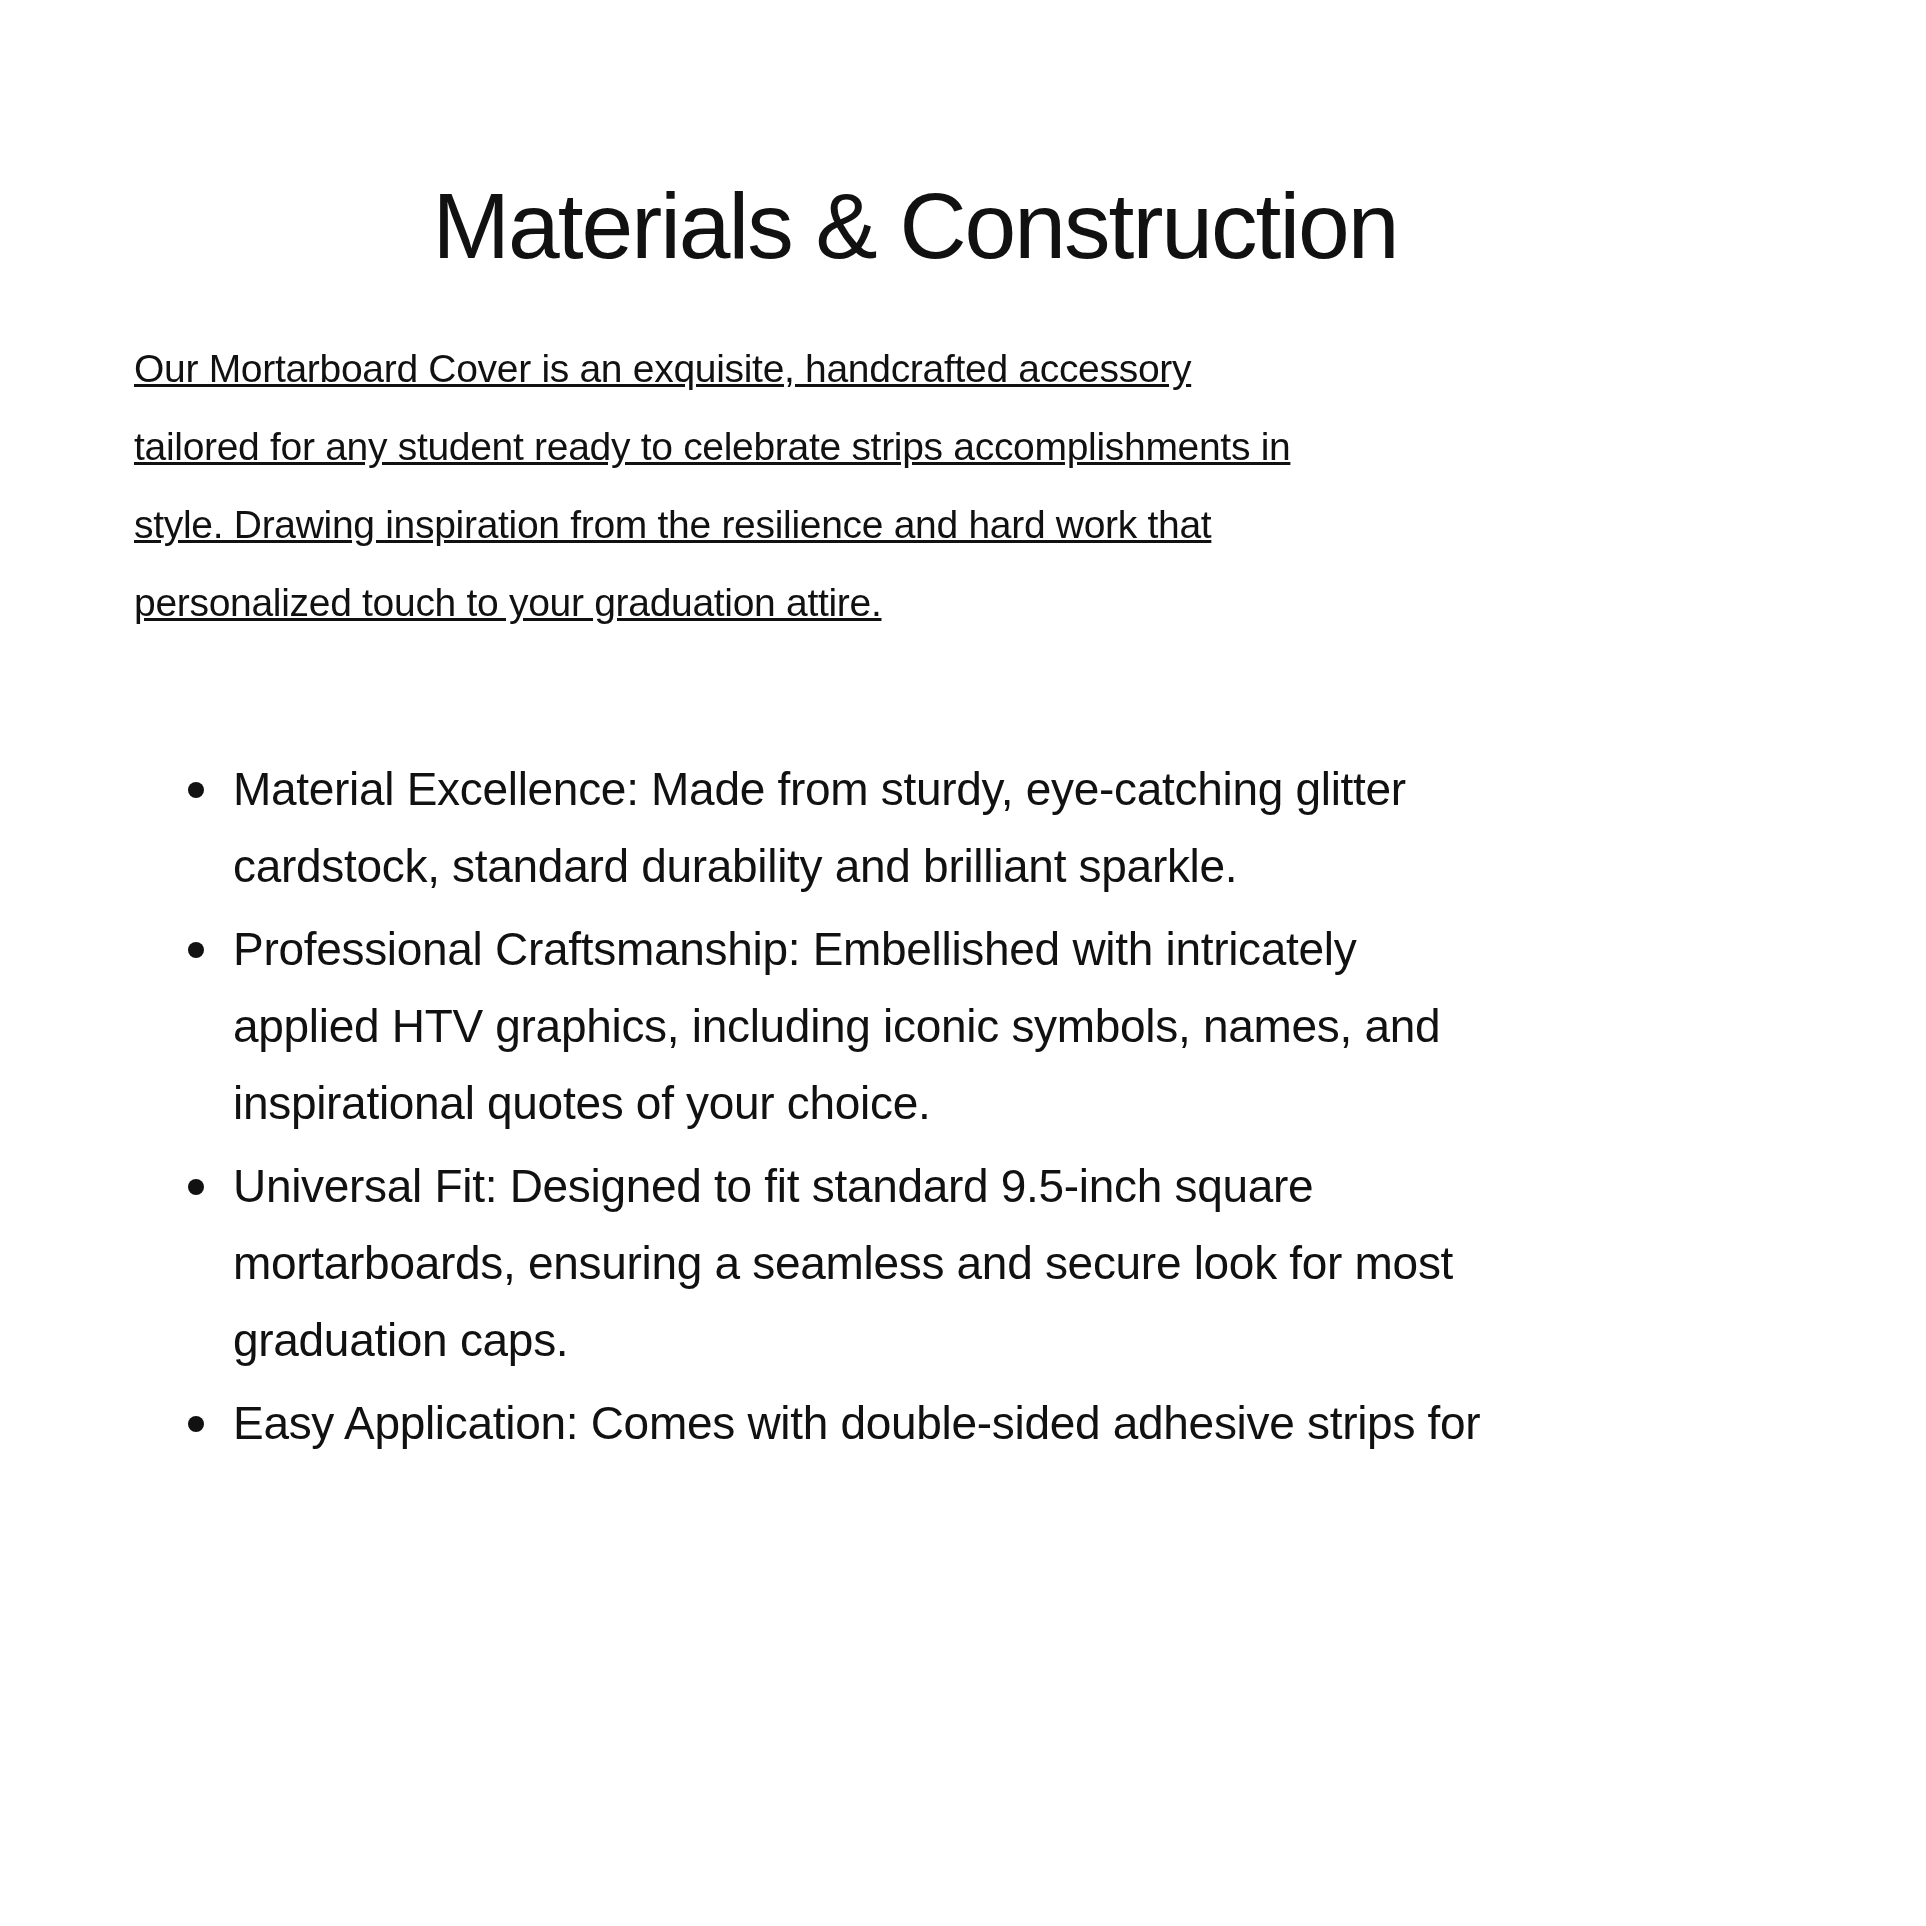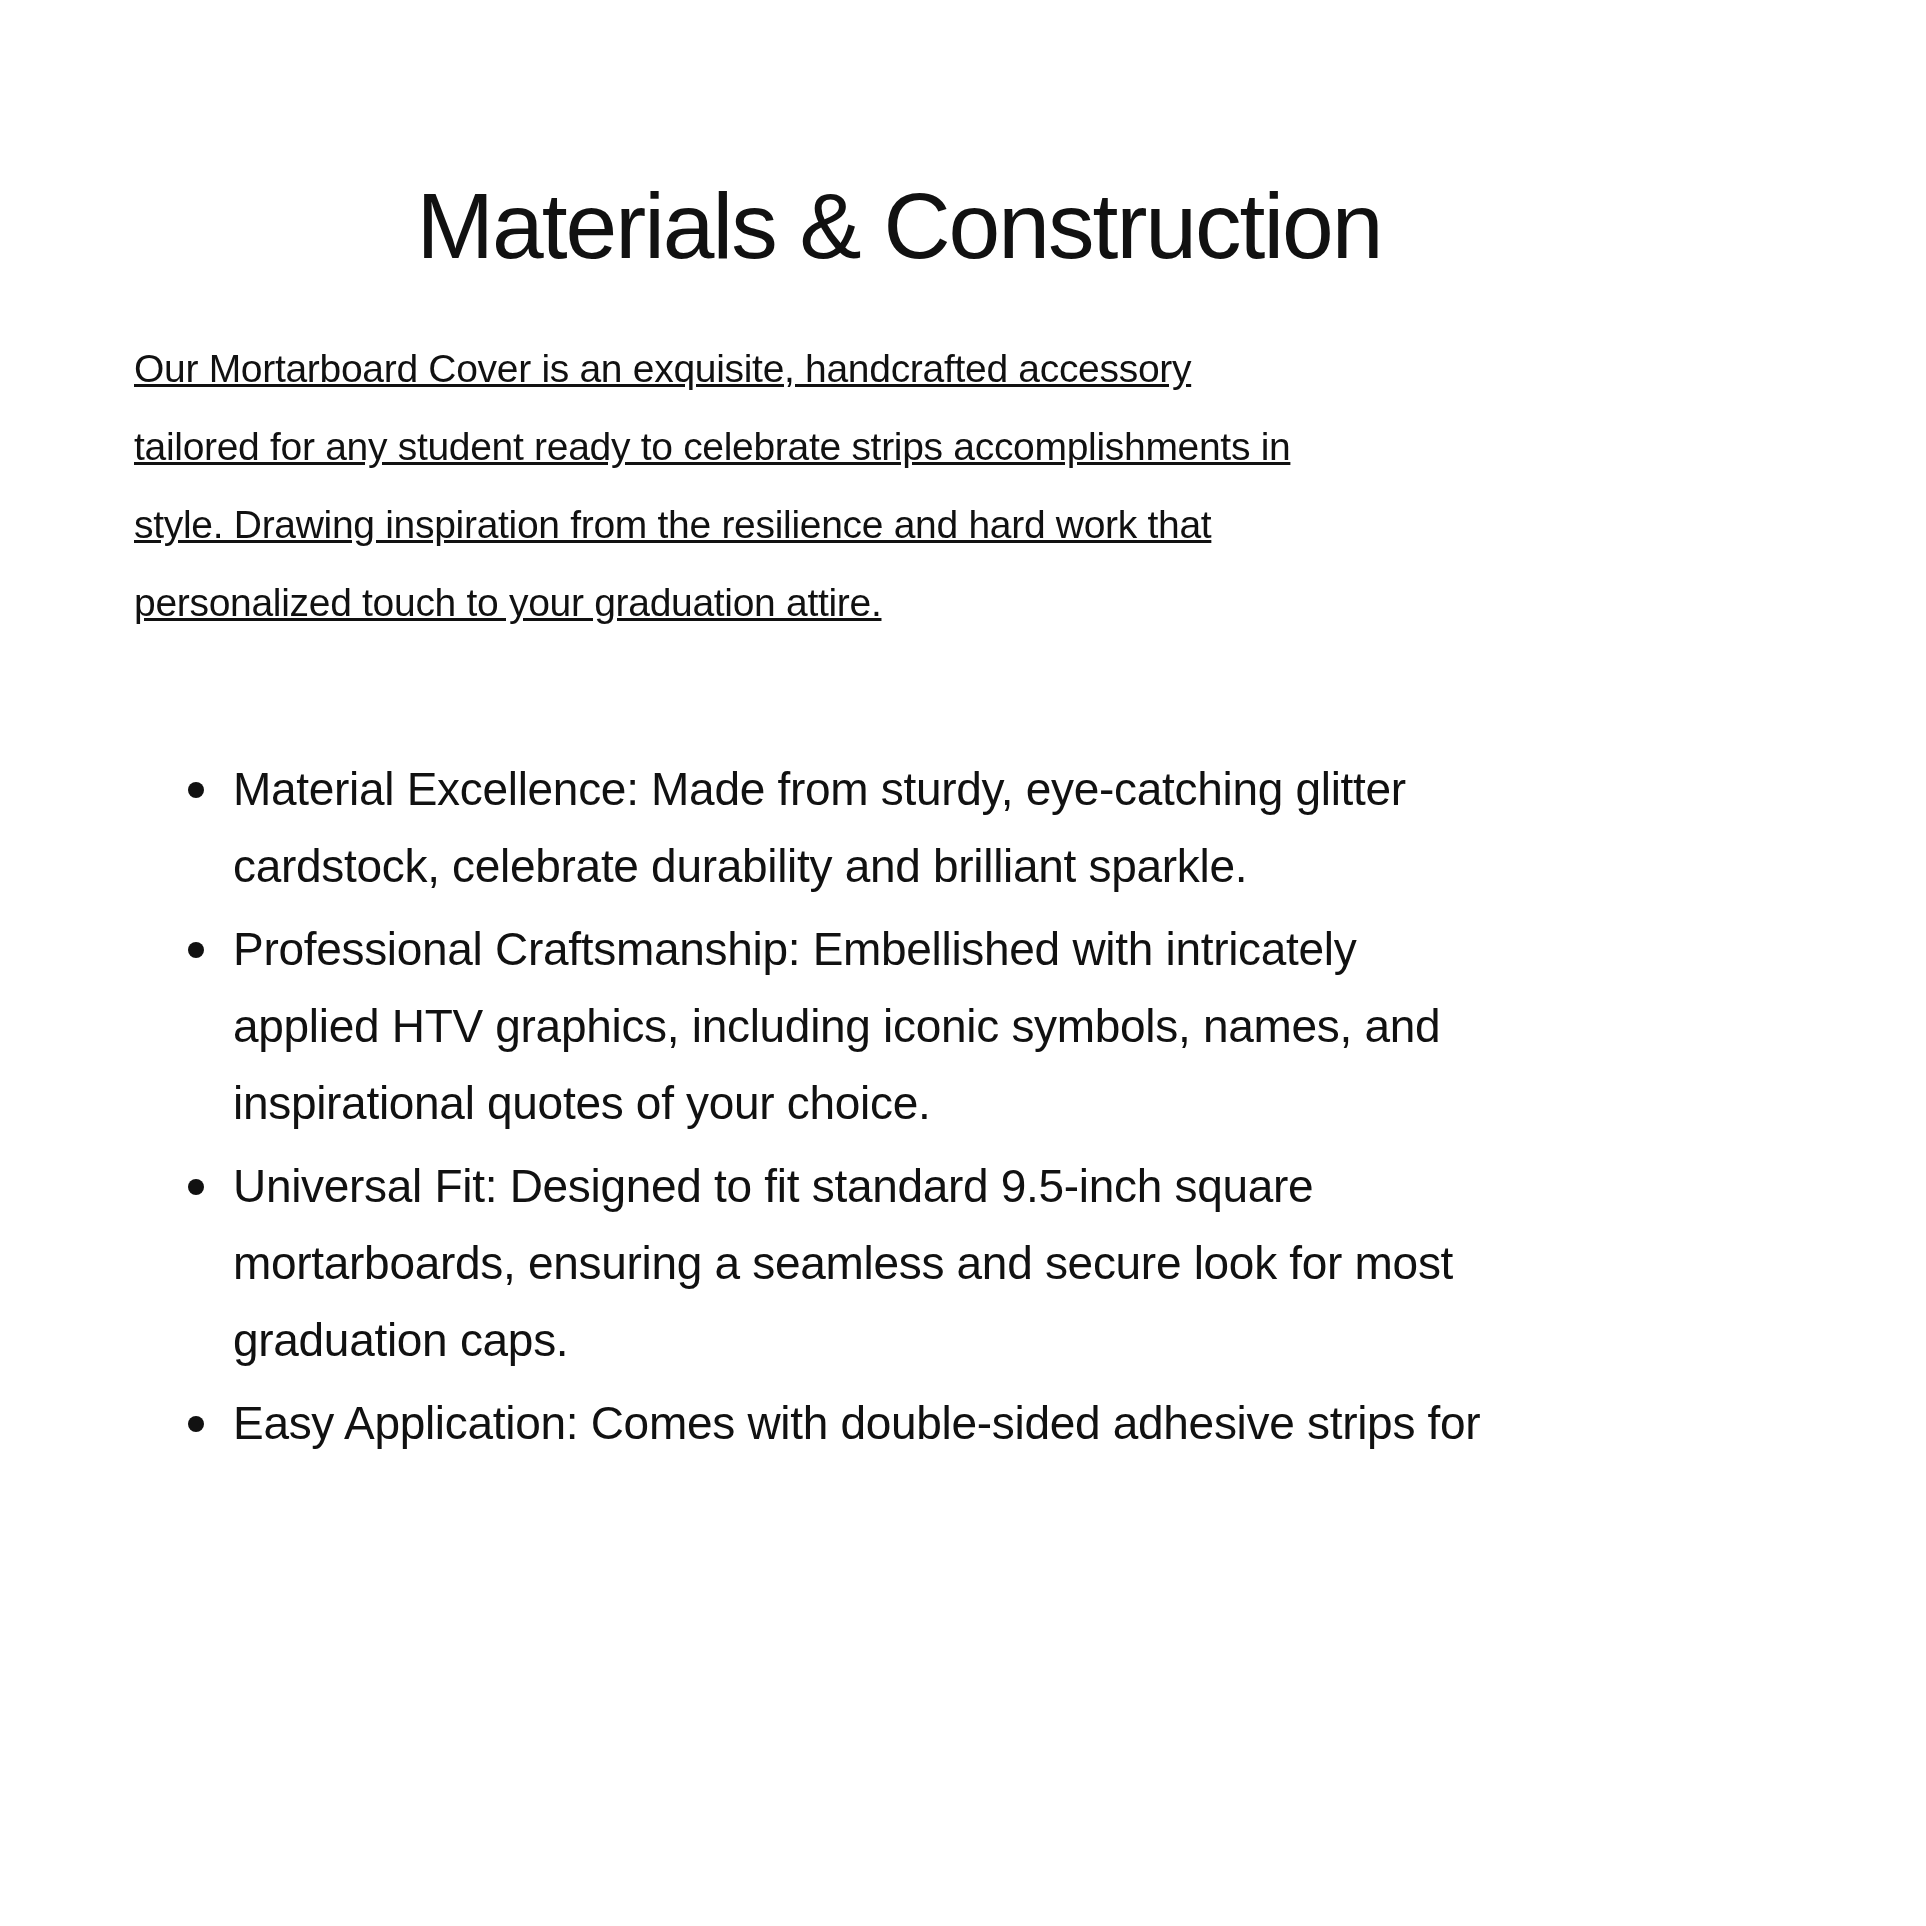--- a/index.html
+++ b/index.html
@@ -22,20 +22,21 @@
     position: absolute;
     top: 109px;
     left: 0;
     width: 1798px;
     text-align: center;
     font-size: 93px;
     font-weight: 400;
     letter-spacing: -2px;
     line-height: 1.2;
     white-space: nowrap;
+    padding-left: 16px;
   }
   .intro {
     position: absolute;
     top: 330px;
     left: 134px;
     width: 1584px;
     font-size: 39px;
     letter-spacing: -0.3px;
     line-height: 78px;
     font-weight: 400;
@@ -86,21 +87,21 @@
     <div class="line">Our Mortarboard Cover is an exquisite, handcrafted accessory</div>
     <div class="line">tailored for any student ready to celebrate strips accomplishments in</div>
     <div class="line">style. Drawing inspiration from the resilience and hard work that</div>
     <div class="line">personalized touch to your graduation attire.</div>
   </div>
 
   <ul class="bullets">
     <li>
       <span class="bullet-dot"></span>
       <div class="line">Material Excellence: Made from sturdy, eye-catching glitter</div>
-      <div class="line">cardstock, celebrate durability and brilliant sparkle.</div>
+      <div class="line">cardstock, standard durability and brilliant sparkle.</div>
     </li>
     <li>
       <span class="bullet-dot"></span>
       <div class="line">Professional Craftsmanship: Embellished with intricately</div>
       <div class="line">applied HTV graphics, including iconic symbols, names, and</div>
       <div class="line">inspirational quotes of your choice.</div>
     </li>
     <li>
       <span class="bullet-dot"></span>
       <div class="line">Universal Fit: Designed to fit standard 9.5-inch square</div>

